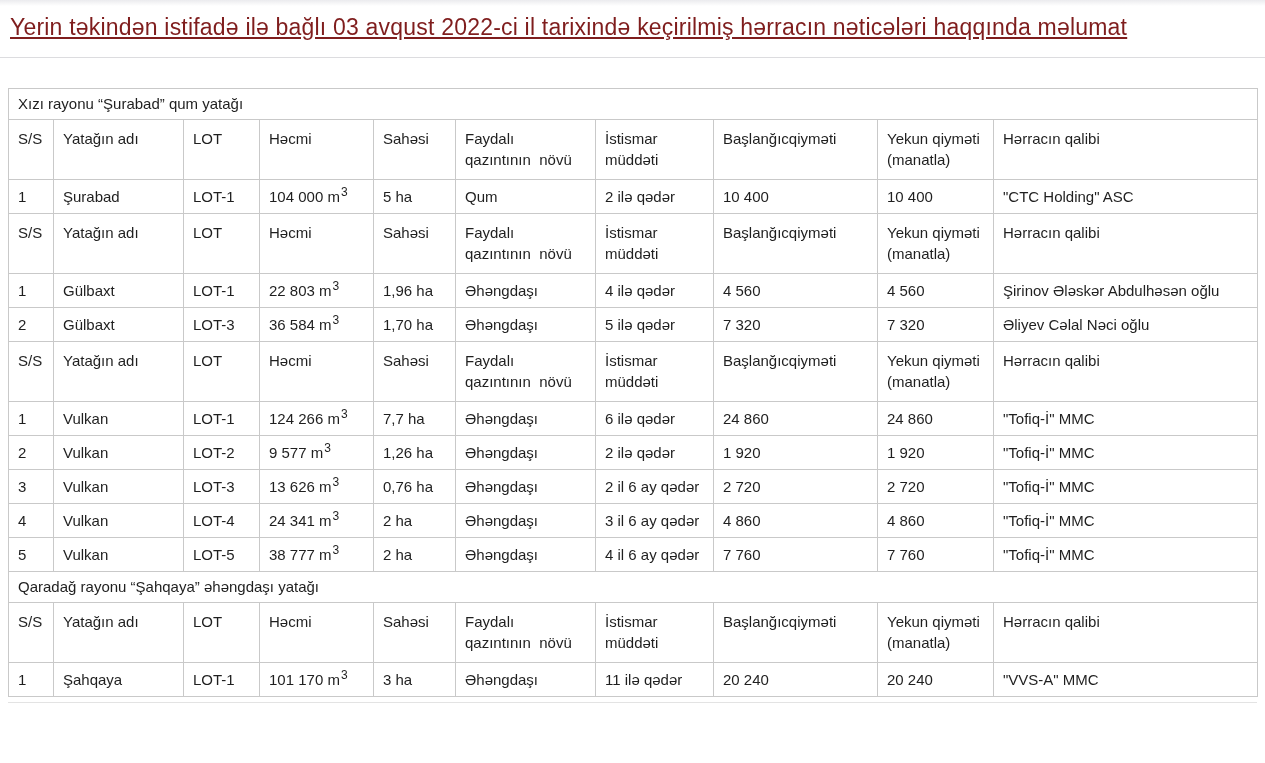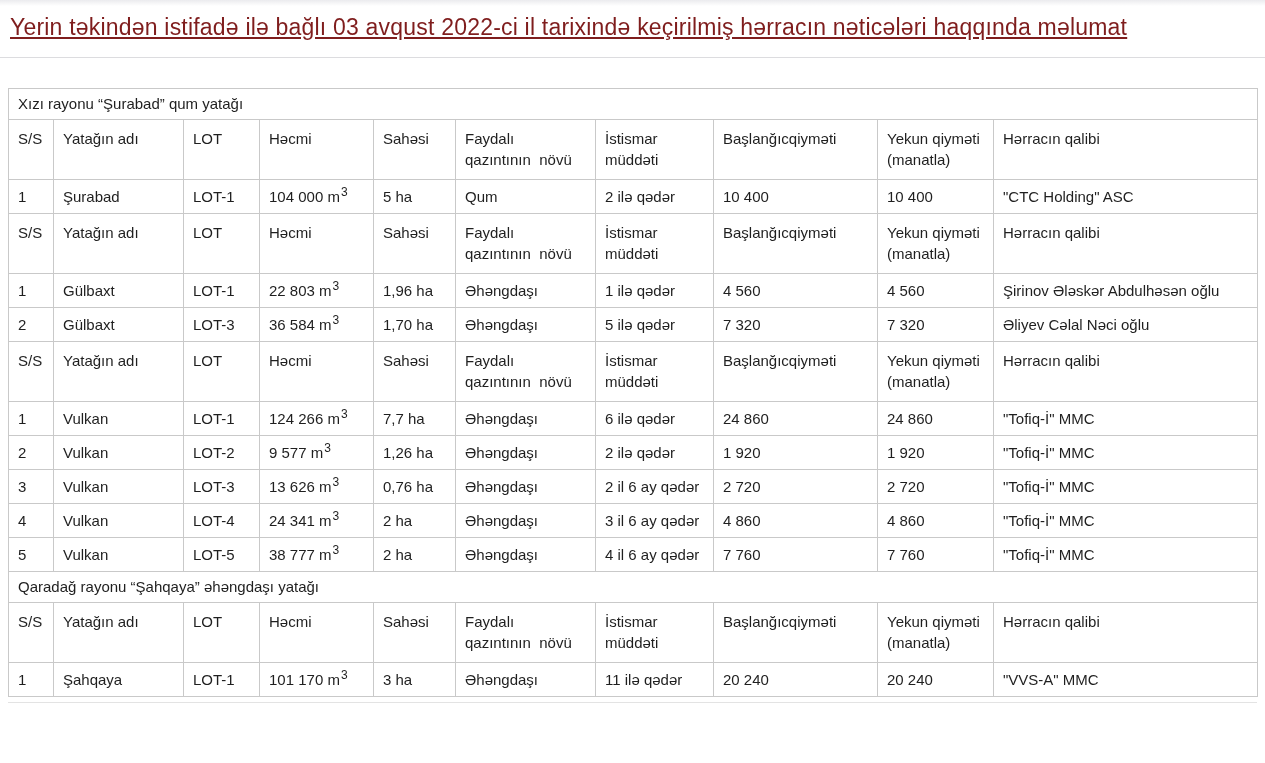--- a/index.html
+++ b/index.html
@@ -146,21 +146,21 @@
 (manatla)</td>
           <td>Hərracın qalibi</td>
         </tr>
         <tr class="data-row">
           <td>1</td>
           <td>Gülbaxt</td>
           <td>LOT-1</td>
           <td><span>22 803 m</span><sup class="vol-exp">3</sup></td>
           <td>1,96 ha</td>
           <td>Əhəngdaşı</td>
-          <td>1 ilə qədər</td>
+          <td>4 ilə qədər</td>
           <td>4 560</td>
           <td>4 560</td>
           <td>Şirinov Ələskər Abdulhəsən oğlu</td>
         </tr>
         <tr class="data-row">
           <td>2</td>
           <td>Gülbaxt</td>
           <td>LOT-3</td>
           <td><span>36 584 m</span><sup class="vol-exp">3</sup></td>
           <td>1,70 ha</td>

